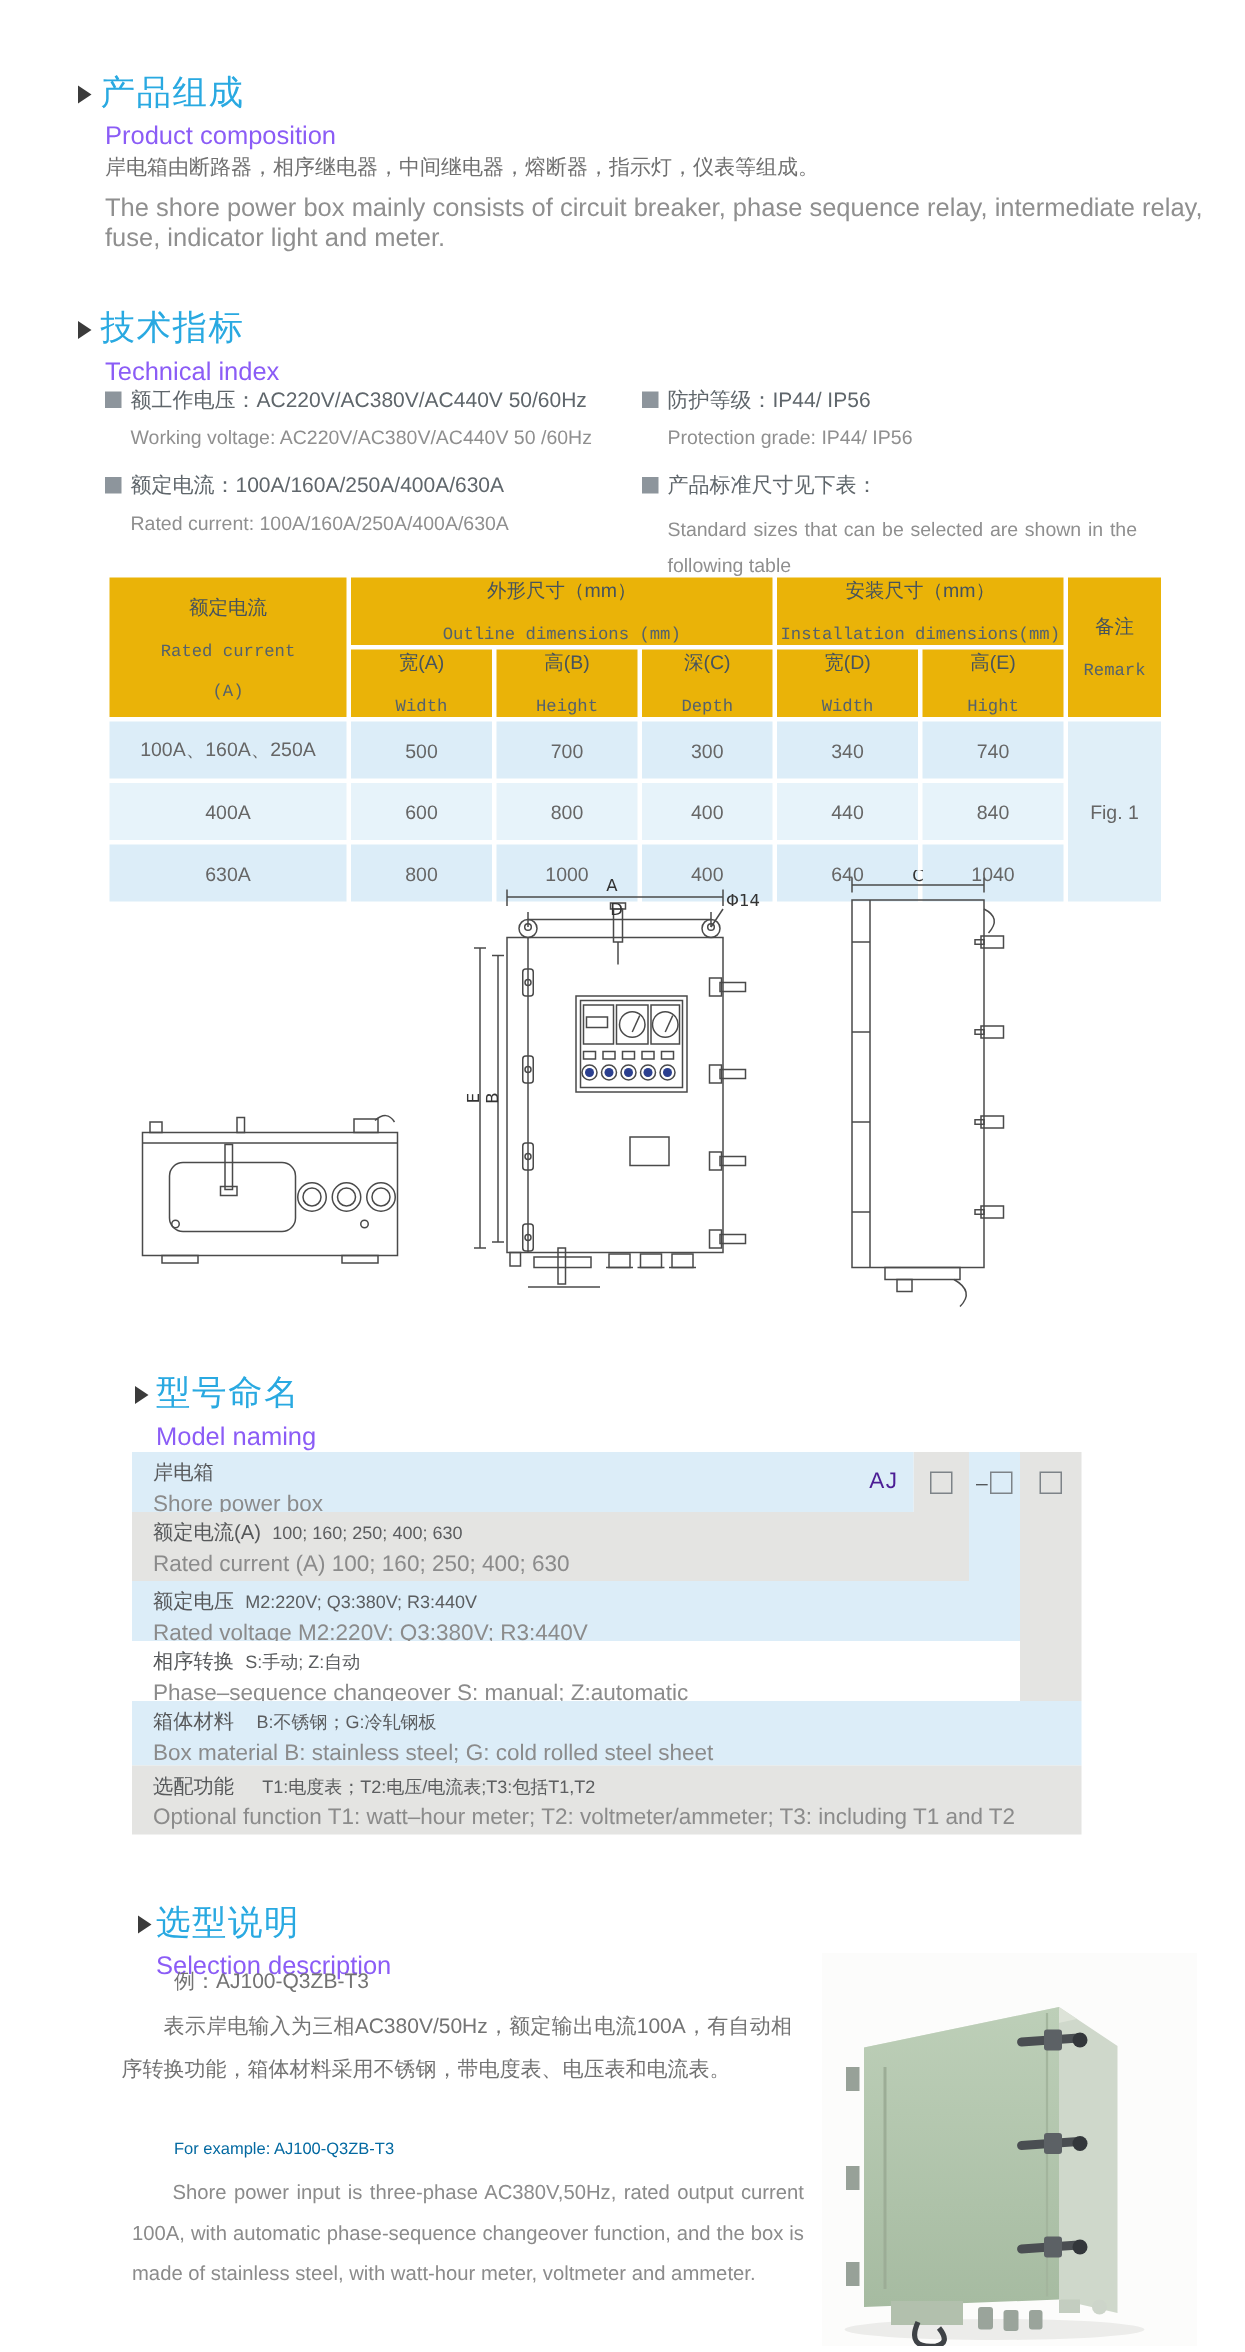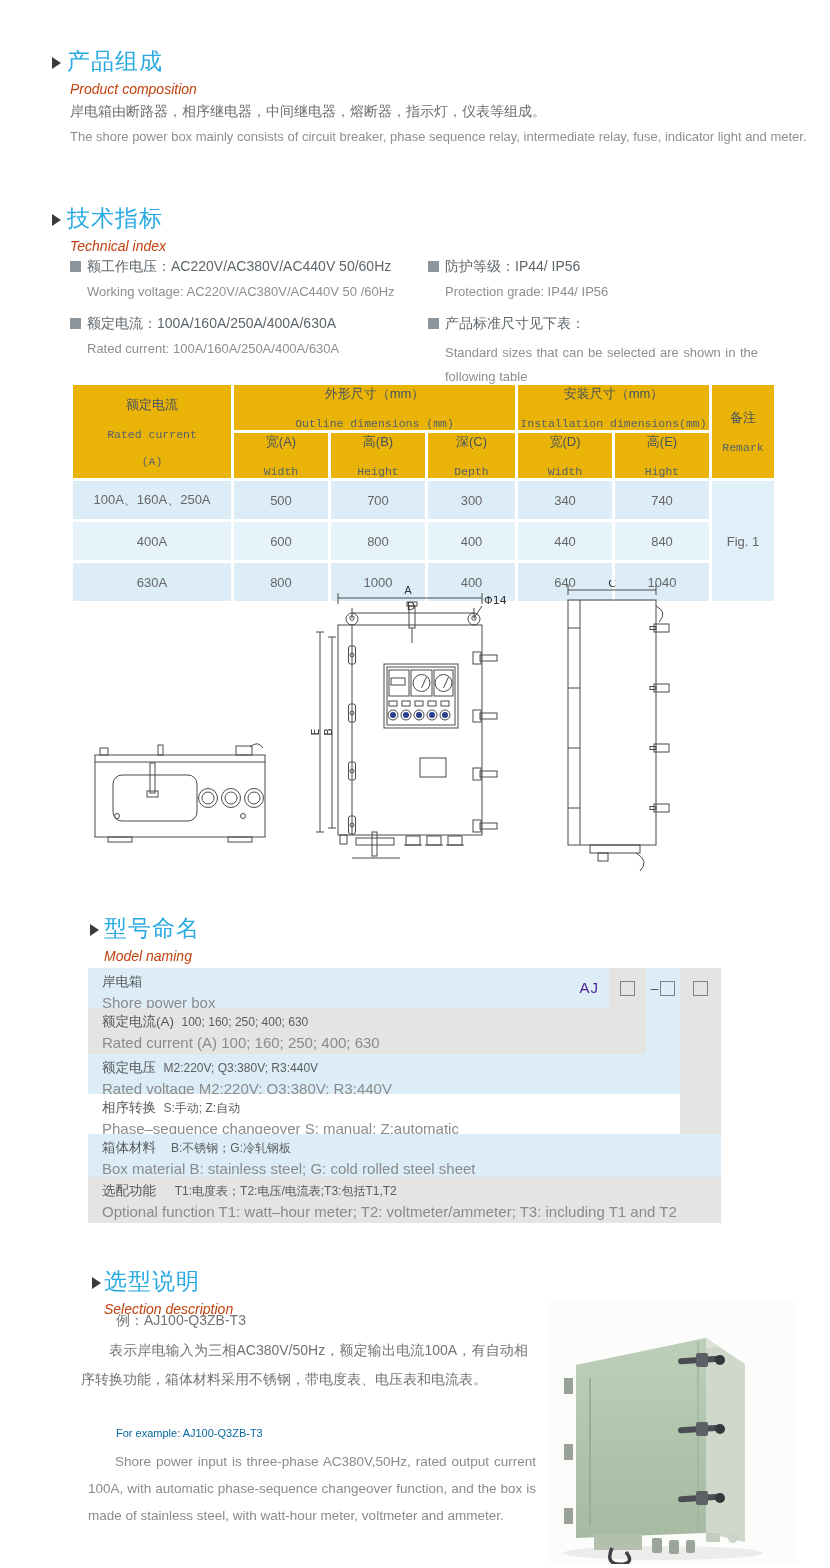--- a/index.html
+++ b/index.html
@@ -4,24 +4,24 @@
 <style>
   html,body{margin:0;padding:0;background:#fff;}
   body{font-family:"Liberation Sans","DejaVu Sans",sans-serif;}
   #page{position:relative;width:830px;height:1568px;background:#ffffff;overflow:hidden;}
 
   
   .sec-head{position:absolute;}
   .arrow-icon{position:absolute;width:0;height:0;border-left:9px solid #3b3b3b;
     border-top:6px solid transparent;border-bottom:6px solid transparent;}
   .h-zh{color:#29a9e1;font-size:23px;letter-spacing:1px;}
-  .h-en{color:#c2410c;font-size:14px;margin-top:4px;font-style:italic;}
+  .h-en{color:#8b5cf6;font-size:17px;margin-top:4px;}
 
   .t-zh{color:#6f6f6f;font-size:14px;}
-  .t-en{color:#8f8f8f;font-size:13px;}
+  .t-en{color:#8f8f8f;font-size:17px;}
 
   
   .spec-item{position:absolute;}
   .bullet-icon{display:inline-block;width:11px;height:11px;background:#8d959c;
     margin-right:6px;vertical-align:-1px;}
   .spec-zh{color:#5f666b;font-size:14px;}
   .spec-en{color:#8f8f8f;font-size:13px;margin-top:8px;padding-left:17px;}
   .spec-en.justify{text-align:justify;}
 
   

